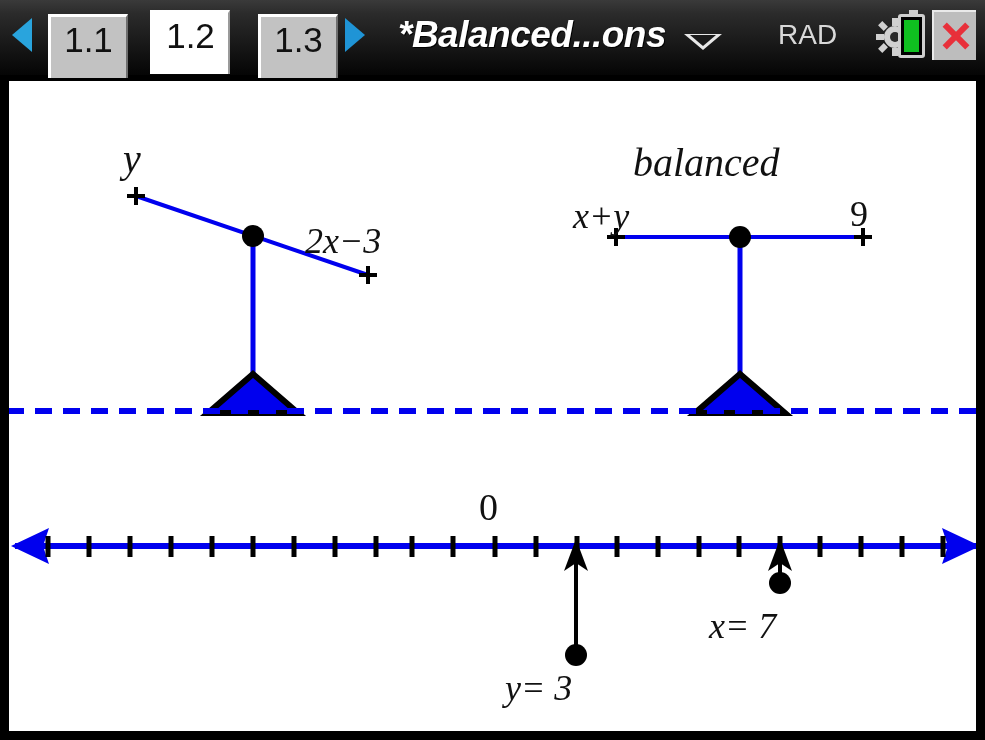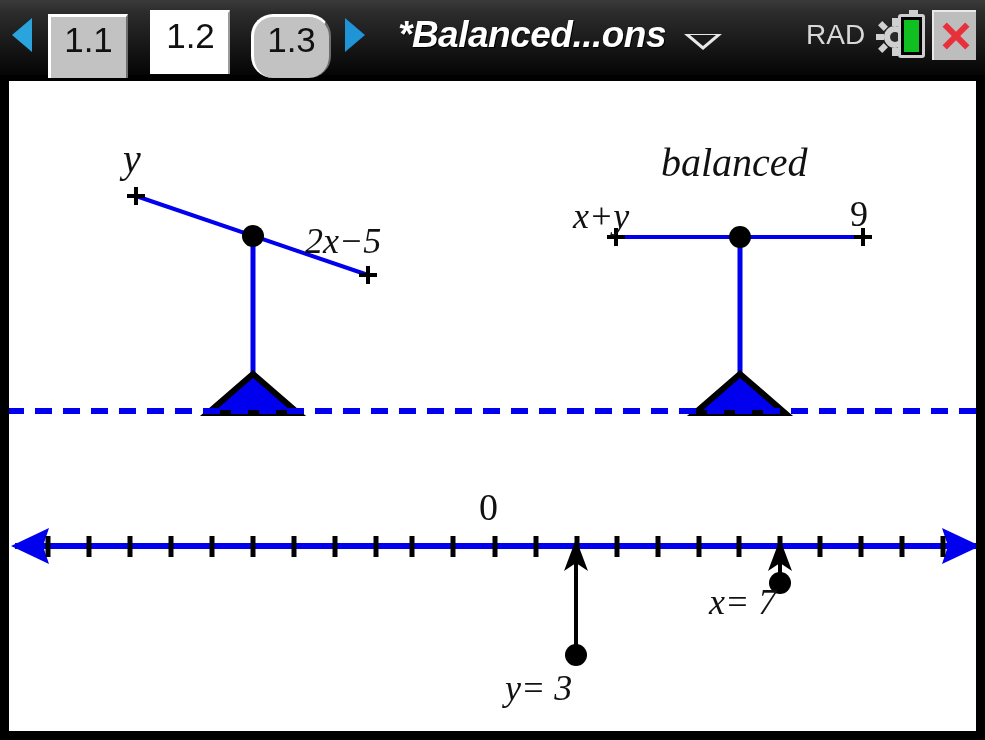--- a/index.html
+++ b/index.html
@@ -64,21 +64,21 @@
     font-family: "Liberation Sans", sans-serif;
   }
   .tab.active {
     background: #ffffff;
     top: 10px;
     height: 64px;
     border-right: 2px solid #9a9a9a;
   }
   #tab0 { left: 48px; }
   #tab1 { left: 150px; }
-  #tab2 { left: 251px; border-radius: 22px; }
+  #tab2 { left: 258px; }
 
   #doc-title {
     position: absolute;
     left: 398px; top: 14px;
     color: #ffffff;
     font-size: 37px;
     font-weight: bold;
     font-style: italic;
     letter-spacing: -0.5px;
     white-space: nowrap;
@@ -96,21 +96,21 @@
     content: "";
     position: absolute;
     left: -13px; top: -15px;
     width: 0; height: 0;
     border-left: 13px solid transparent;
     border-right: 13px solid transparent;
     border-top: 11px solid #1a1a1a;
   }
   #rad-label {
     position: absolute;
-    left: 806px; top: 19px;
+    left: 778px; top: 19px;
     color: #d8d8d8;
     font-size: 28px;
     letter-spacing: 0px;
   }
   #gear-icon {
     position: absolute;
     left: 876px; top: 18px;
     width: 38px; height: 38px;
   }
   #battery-icon {
@@ -308,27 +308,27 @@
         <g>
           <line x1="777" y1="560" x2="777" y2="572" stroke="#000000" stroke-width="4"></line>
           <polygon points="777,536 789,568 777,560 765,568" fill="#000000"></polygon>
           <circle cx="777" cy="580" r="11" fill="#000000"></circle>
         </g>
       </g>
     </svg>
 
     <div class="math-label italic" style="left:114px; top:54px; font-size:40px;">y</div>
 
-    <div class="math-label italic" style="left:296px; top:139px;">2x−5</div>
-
-    <div class="math-label italic" style="left:624px; top:58px; font-size:40px;margin-left:28px;">balanced</div>
+    <div class="math-label italic" style="left:296px; top:139px;">2x−3</div>
+
+    <div class="math-label italic" style="left:624px; top:58px; font-size:40px;">balanced</div>
 
     <div class="math-label italic" style="left:564px; top:114px;font-style:italic;">x+y</div>
 
     <div class="math-label" style="left:841px; top:112px;">9</div>
 
     <div class="num-label" style="left:470px; top:404px; font-size:38px;">0</div>
 
     <div class="math-label italic" style="left:496px; top:586px;">y= 3</div>
 
-    <div class="math-label italic" style="left:700px; top:500px;">x= 7</div>
+    <div class="math-label italic" style="left:700px; top:524px;">x= 7</div>
   </div>
 </div>
 
 </body></html>

